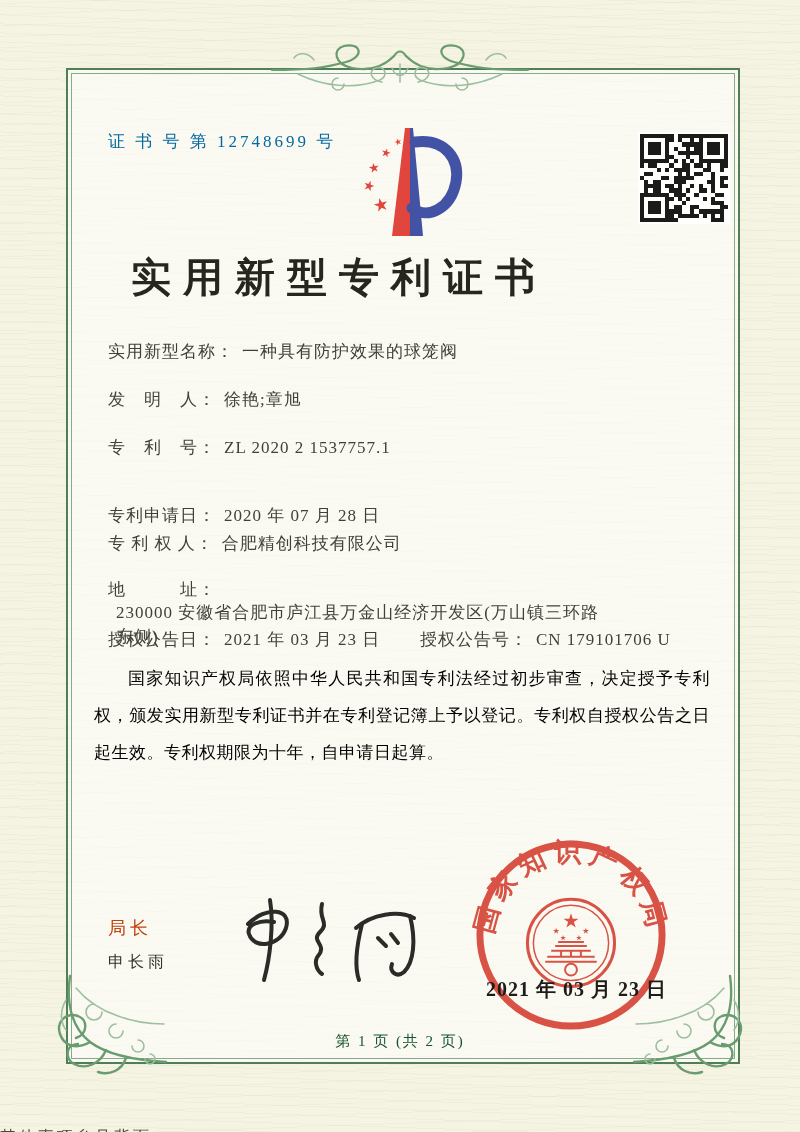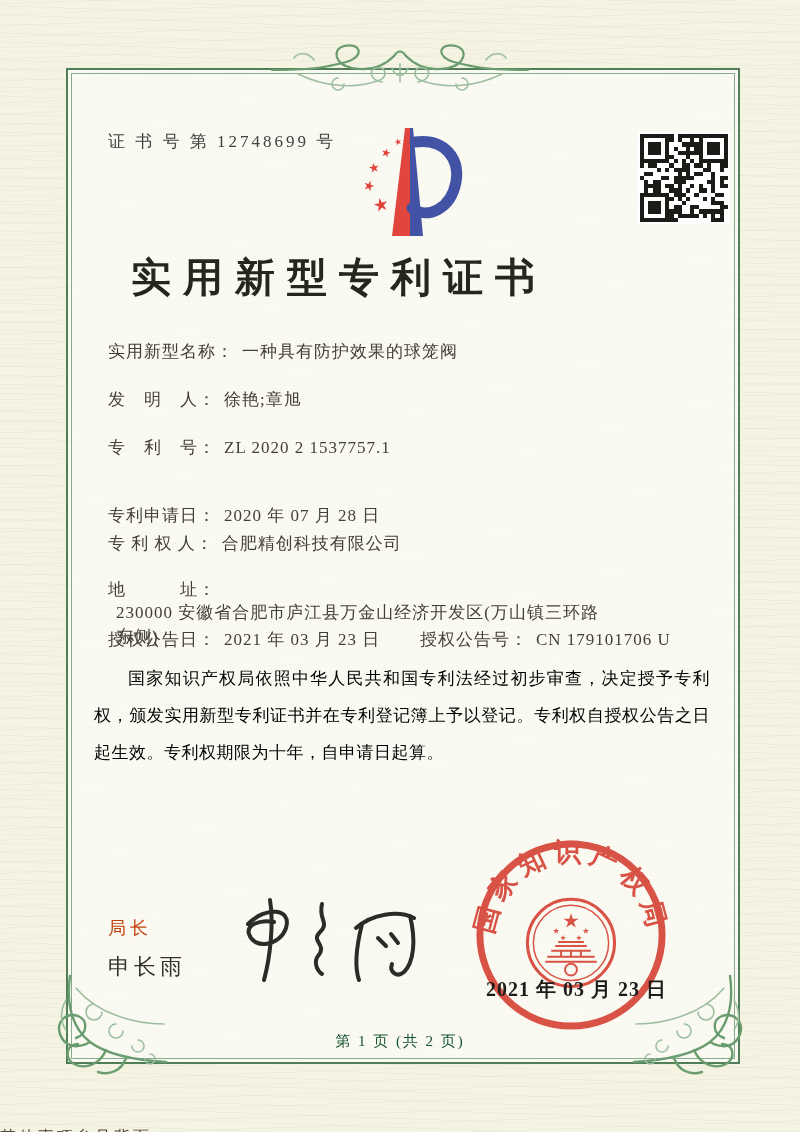--- a/index.html
+++ b/index.html
@@ -13,21 +13,21 @@
       repeating-linear-gradient(-2deg, rgba(158,175,135,.07) 0 1px, transparent 1px 11px);
   }
   .frame{
     position:absolute; left:66px; top:68px; width:674px; height:996px;
     border:2px solid #507f57; background:rgba(255,255,254,.6);
   }
   .frame::after{
     content:""; position:absolute; inset:3px; border:1px solid #86ab8a; pointer-events:none;
   }
   .cert-no{
-    position:absolute; left:108px; top:130px; font-size:17px; letter-spacing:3px; color:#404040;
+    position:absolute; left:108px; top:130px; font-size:17px; letter-spacing:3px; color:#0369a1;
   }
   .logo{ position:absolute; left:346px; top:122px; width:120px; height:120px; }
   .qr{
     position:absolute; left:638px; top:132px; width:92px; height:92px;
     display:grid; background:#fff; padding:2px;
   }
   .qr b{ background:#1b1b18; }
   .qr i{ background:#fff; }
   .title{
     position:absolute; left:0; top:250px; width:678px; text-align:center;
@@ -36,21 +36,21 @@
   .row{ position:absolute; left:108px; width:560px; font-size:17px; color:#413f39; letter-spacing:1px; }
   .row .lab{ display:inline-block; vertical-align:top; white-space:pre; }
   .row .val{ display:inline-block; vertical-align:top; margin-left:8px; max-width:505px; line-height:24px; }
   .row .pair2{ position:absolute; left:312px; top:0; white-space:nowrap; }
   .body-text{
     position:absolute; left:94px; top:660px; width:616px;
     font-size:17px; line-height:37px; letter-spacing:.5px; color:#000000; text-align:justify;
   }
   .body-text p{ text-indent:2em; }
   .signer-title{ position:absolute; left:108px; top:916px; font-size:18px; letter-spacing:4px; color:#c2410c; }
-  .signer-name { position:absolute; left:108px; top:952px; font-size:22px; letter-spacing:4px; color:#33322e; }
+  .signer-name { position:absolute; left:108px; top:952px; font-size:16px; letter-spacing:4px; color:#33322e; }
   .signature{ position:absolute; left:218px; top:886px; width:220px; height:102px; }
   .seal{ position:absolute; left:472px; top:836px; width:198px; height:198px; opacity:.93; }
   .seal-date{
     position:absolute; left:486px; top:976px; font-size:20px; font-weight:600;
     letter-spacing:1px; color:#1d1c1a; white-space:nowrap;
   }
   .page-info{ position:absolute; left:0; top:1032px; width:800px; text-align:center; font-size:15px; letter-spacing:2px; color:#14532d; }
   .back-note{ position:absolute; left:0; top:1080px; width:800px; text-align:left; font-size:16px; letter-spacing:3px; color:#4c463b;margin-top:47px; }
   .orn-top{ position:absolute; left:268px; top:34px; width:264px; height:70px; }
   .orn-bl { position:absolute; left:46px;  top:970px; width:126px; height:120px; }

